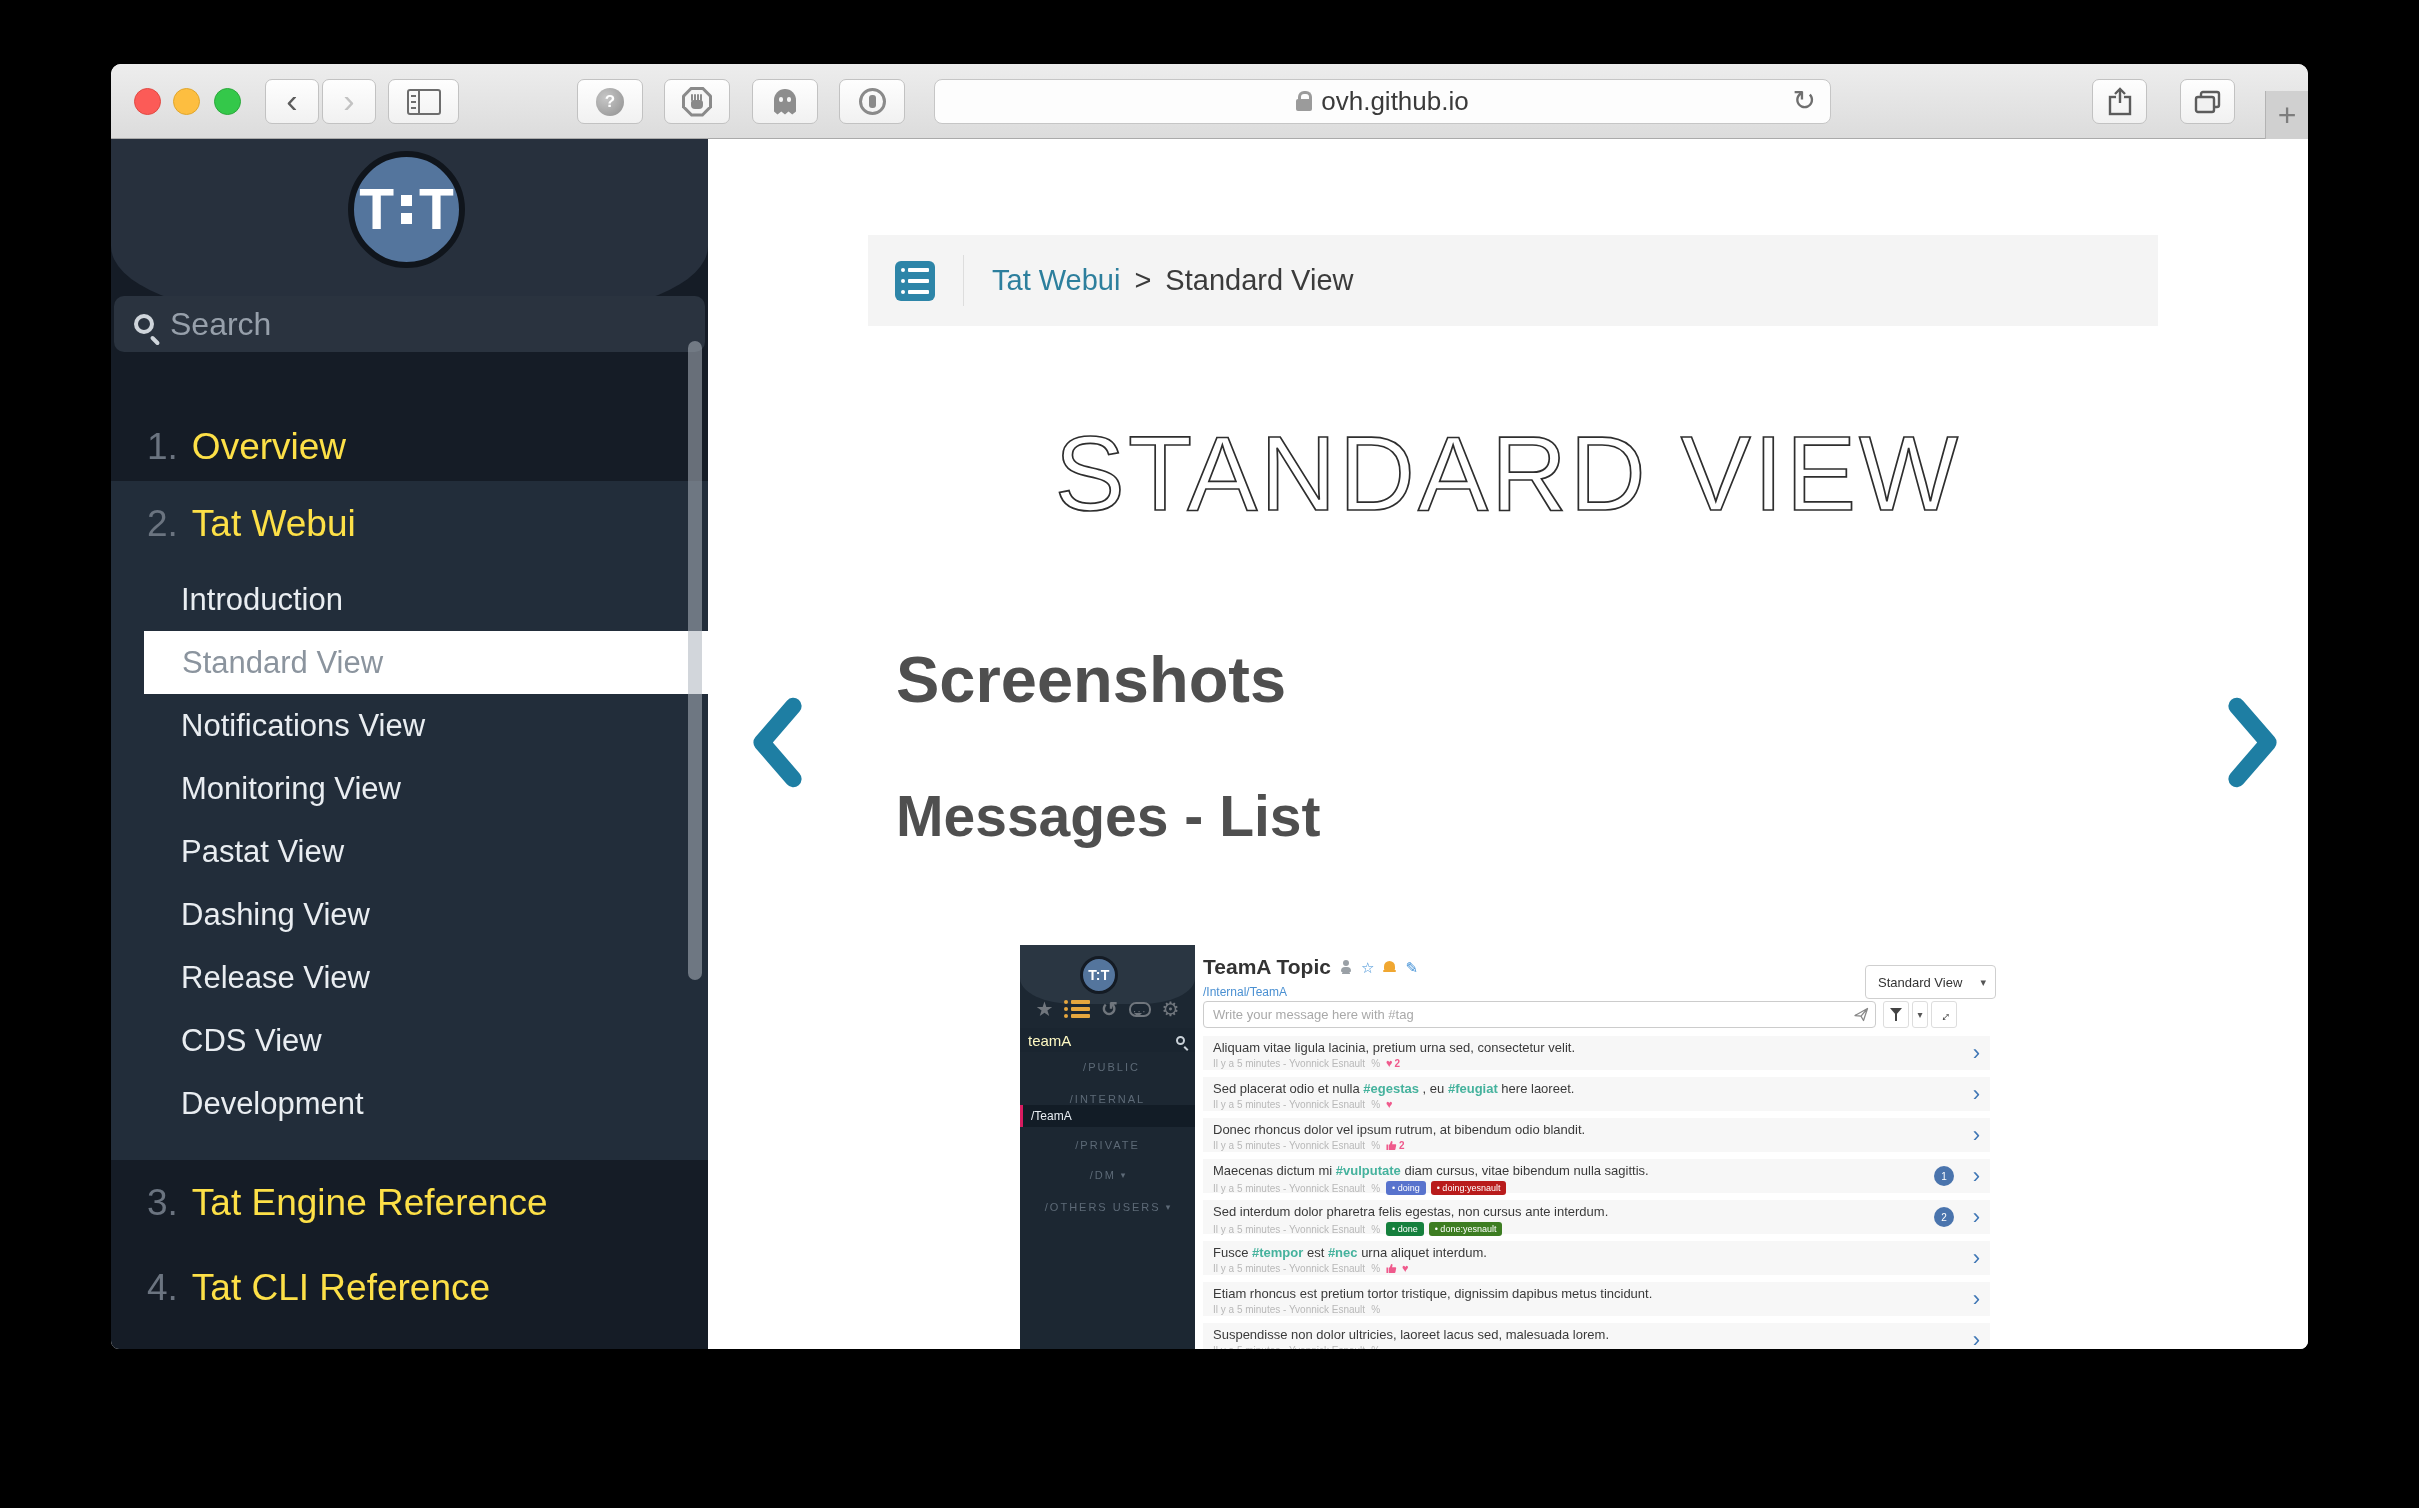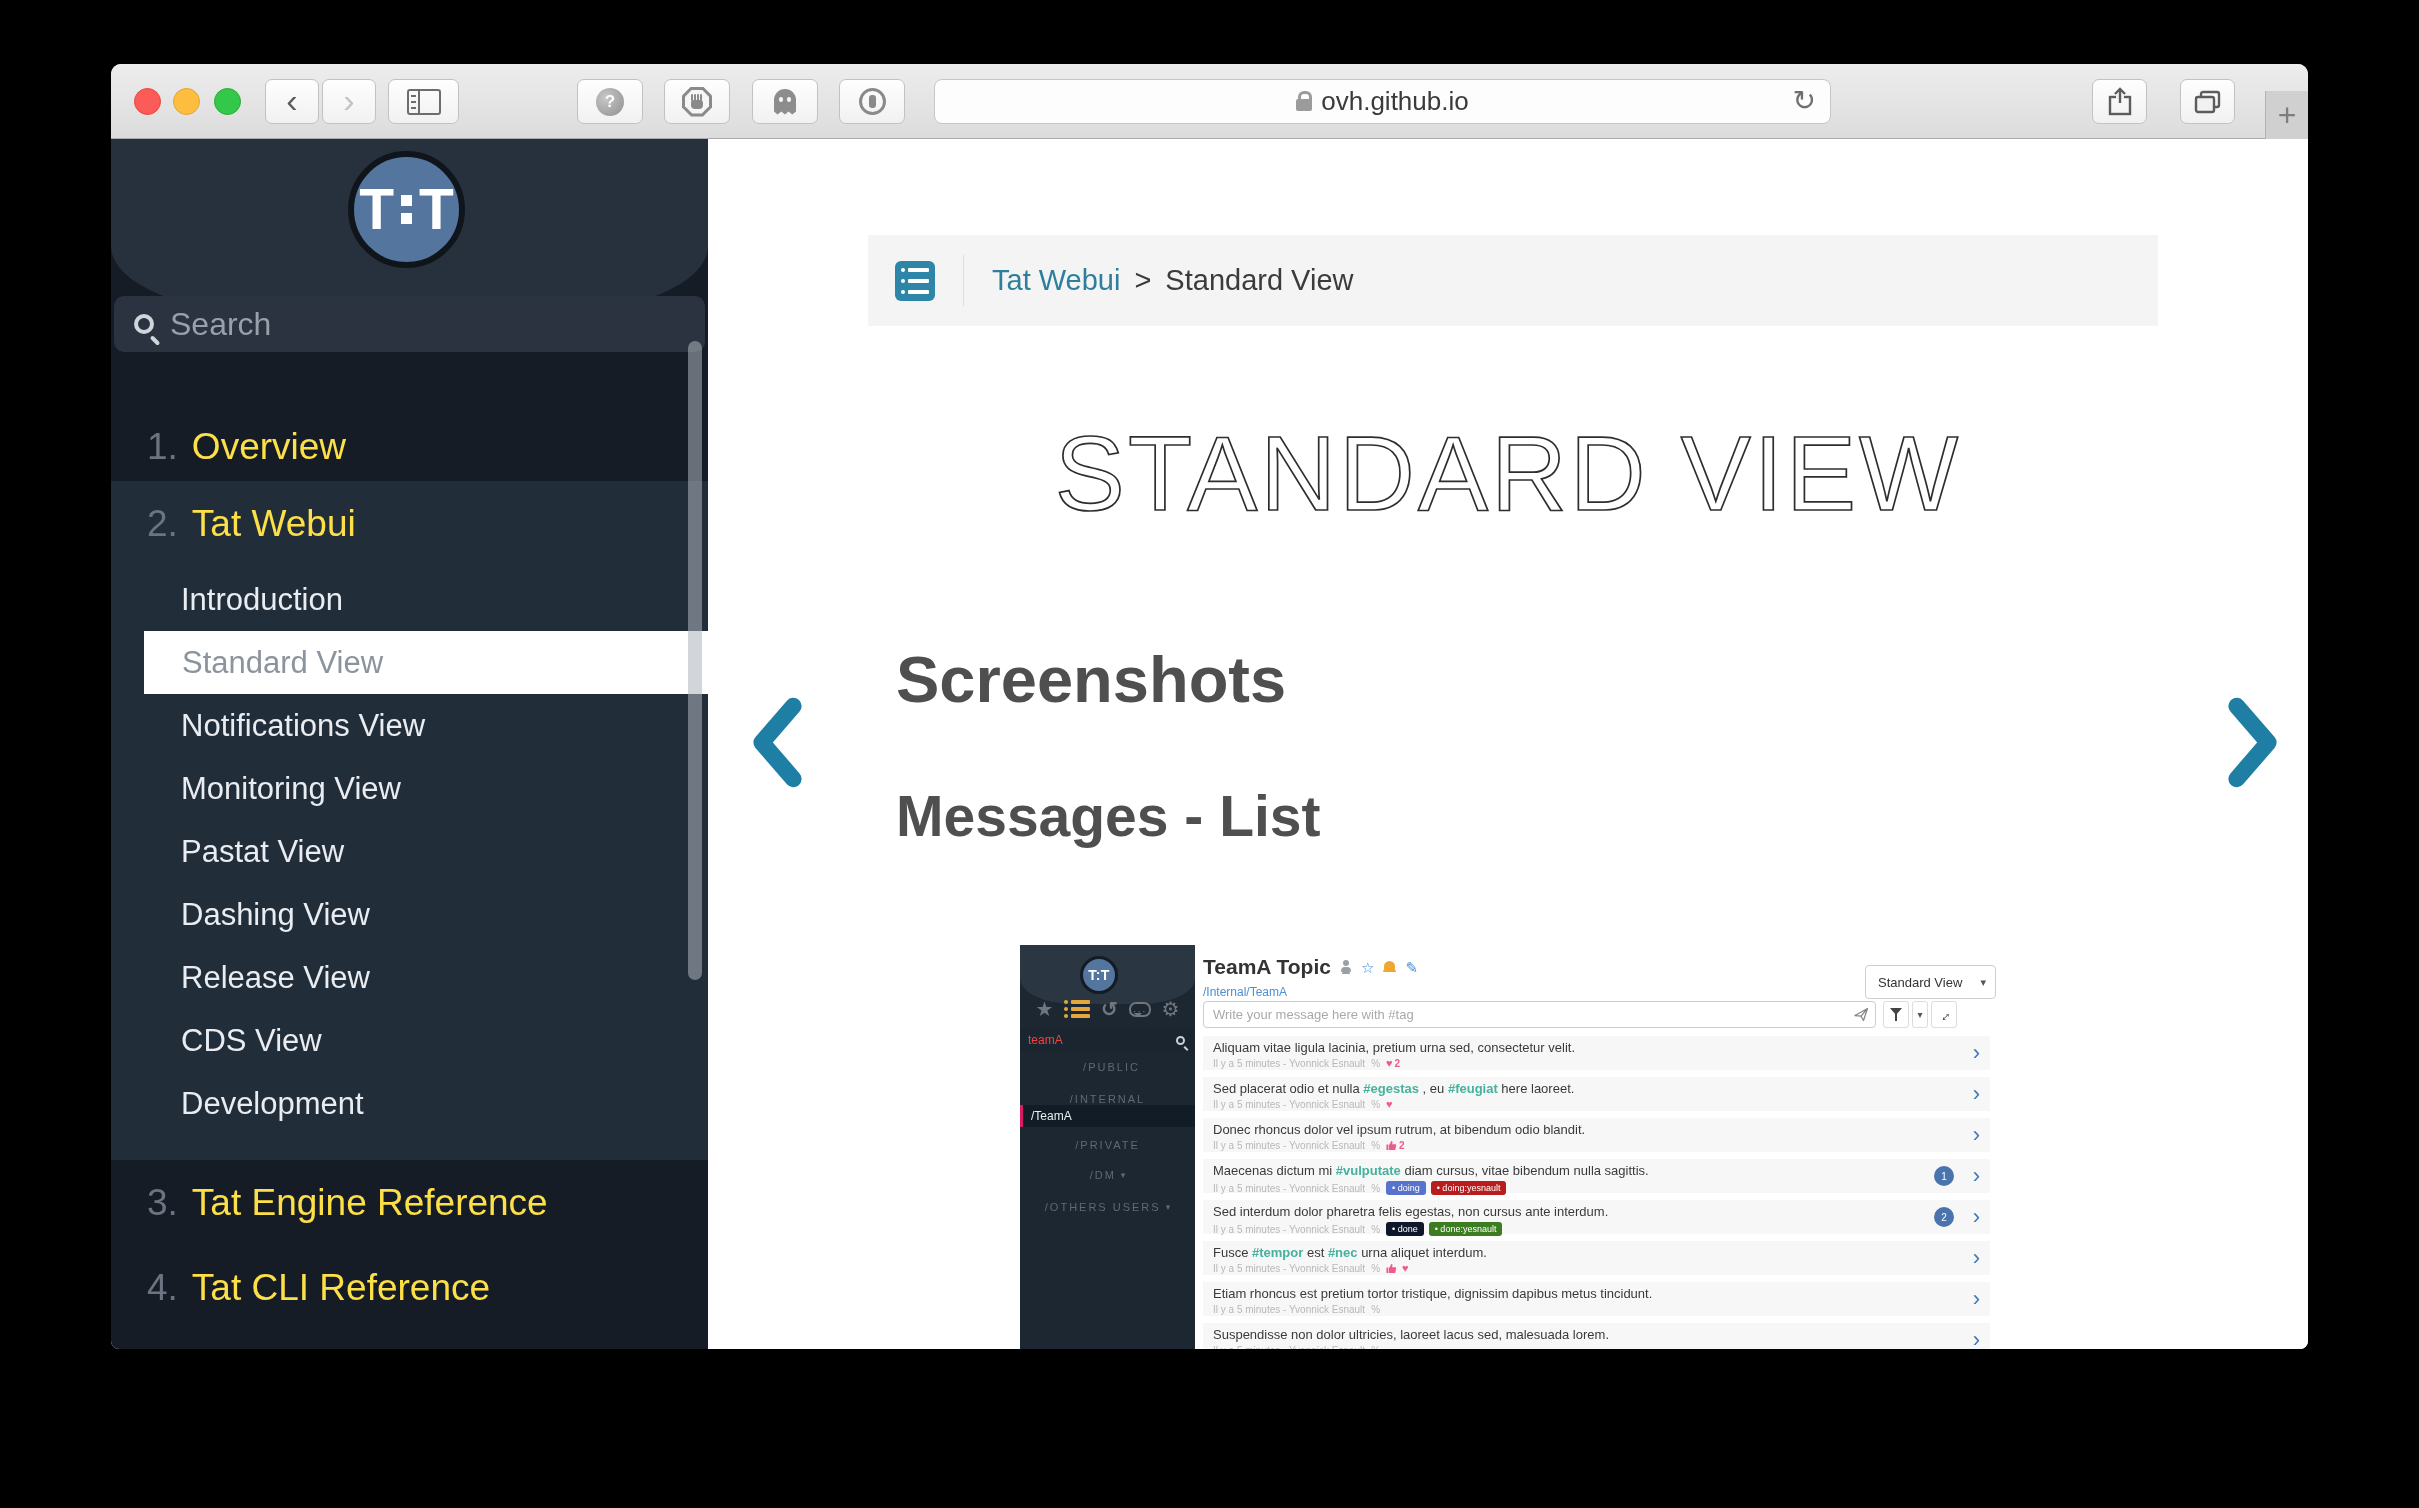--- a/index.html
+++ b/index.html
@@ -90,21 +90,21 @@
   .shot-icons{position:absolute;left:0;top:50px;width:175px;height:28px;display:flex;align-items:center;justify-content:space-around;padding:0 10px;}
   .si{color:#70767d;font-size:20px;line-height:1;}
   .si-list{display:flex;flex-direction:column;gap:3px;width:26px;}
   .si-list .r{display:flex;align-items:center;gap:3px;}
   .si-list .r i{width:4px;height:4px;background:#e5a63e;border-radius:50%;flex:none;}
   .si-list .r b{height:4px;background:#e5a63e;flex:1;border-radius:1px;}
   .si-chat{position:relative;width:22px;height:15px;border:2px solid #70767d;border-radius:7px;}
   .si-chat::after{content:"";position:absolute;left:3px;bottom:-6px;width:0;height:0;border:4px solid transparent;border-top-color:#70767d;}
   .si-chat .dots{position:absolute;left:2px;top:1px;color:#70767d;font-size:11px;letter-spacing:1px;}
   .shot-search{position:absolute;left:0;top:83px;width:175px;height:24px;background:#1a2530;display:flex;align-items:center;}
-  .shot-search .val{color:#ef4444;font-size:12px;margin-left:8px;flex:1;}
+  .shot-search .val{color:#fef9c3;font-size:15px;margin-left:8px;flex:1;}
   .smag{position:relative;width:9px;height:9px;border:2px solid #c9d1d8;border-radius:50%;margin-right:10px;}
   .smag::after{content:"";position:absolute;left:7px;top:8px;width:2px;height:5px;background:#c9d1d8;transform:rotate(-45deg);}
   .tree-item{position:absolute;left:0;width:175px;height:22px;display:flex;align-items:center;justify-content:center;color:#5d6a77;font-size:11px;letter-spacing:2px;cursor:pointer;}
   .tree-item .caret{margin-left:5px;font-size:9px;letter-spacing:0;}
   .tree-item.selected{justify-content:flex-start;padding-left:8px;background:#121c26;color:#e8eef3;letter-spacing:0;font-size:12px;border-left:3px solid #d81b60;}
   .shot-main{position:absolute;left:175px;top:0;width:805px;height:100%;}
   .topic-row{position:absolute;left:8px;top:10px;display:flex;align-items:center;gap:9px;}
   .topic-title{font-size:21px;font-weight:bold;color:#333;}
   .t-ico{font-size:15px;line-height:1;}
   .person-ico{position:relative;width:12px;height:15px;}
@@ -463,21 +463,21 @@
     <span class="num-badge" style="display: flex;">1</span>
     <span class="msg-chevron">›</span>
   </div>
 
   <div class="msg-row">
     <div class="msg-text"><span>Sed interdum dolor pharetra felis egestas, non cursus ante interdum.</span></div>
     <div class="msg-meta">
       <span class="meta-time">Il y a 5 minutes - Yvonnick Esnault</span>
       <span class="meta-link">%</span>
       <span class="meta-extras" style="display:flex;align-items:center;gap:5px;">
-                      <span class="label-badge" style="background: #0f172a;">• done</span>
+                      <span class="label-badge" style="background: #15803d;">• done</span>
                       <span class="label-badge" style="background: rgb(61, 125, 34);">• done:yesnault</span>
                     </span>
     </div>
     <span class="num-badge" style="display: flex;">2</span>
     <span class="msg-chevron">›</span>
   </div>
 
   <div class="msg-row">
     <div class="msg-text"><span>Fusce </span><span class="tag">#tempor</span><span> est </span><span class="tag">#nec</span><span> urna aliquet interdum.</span></div>
     <div class="msg-meta">

